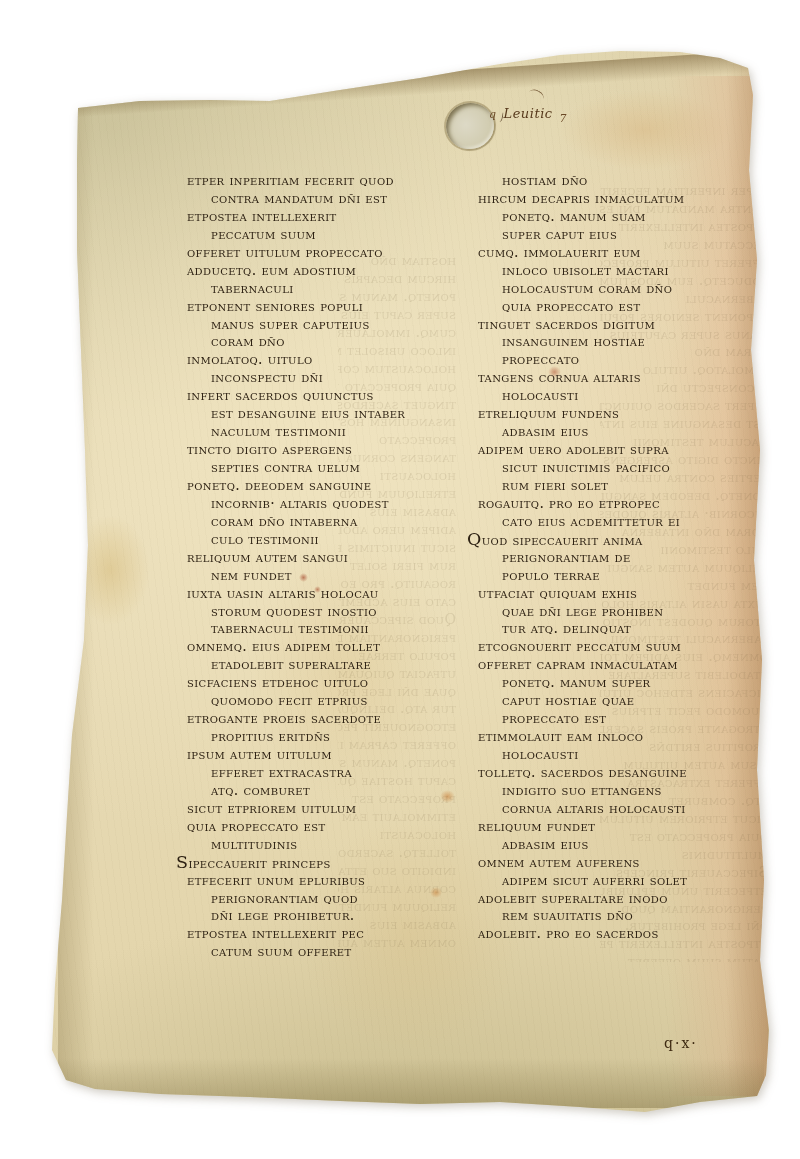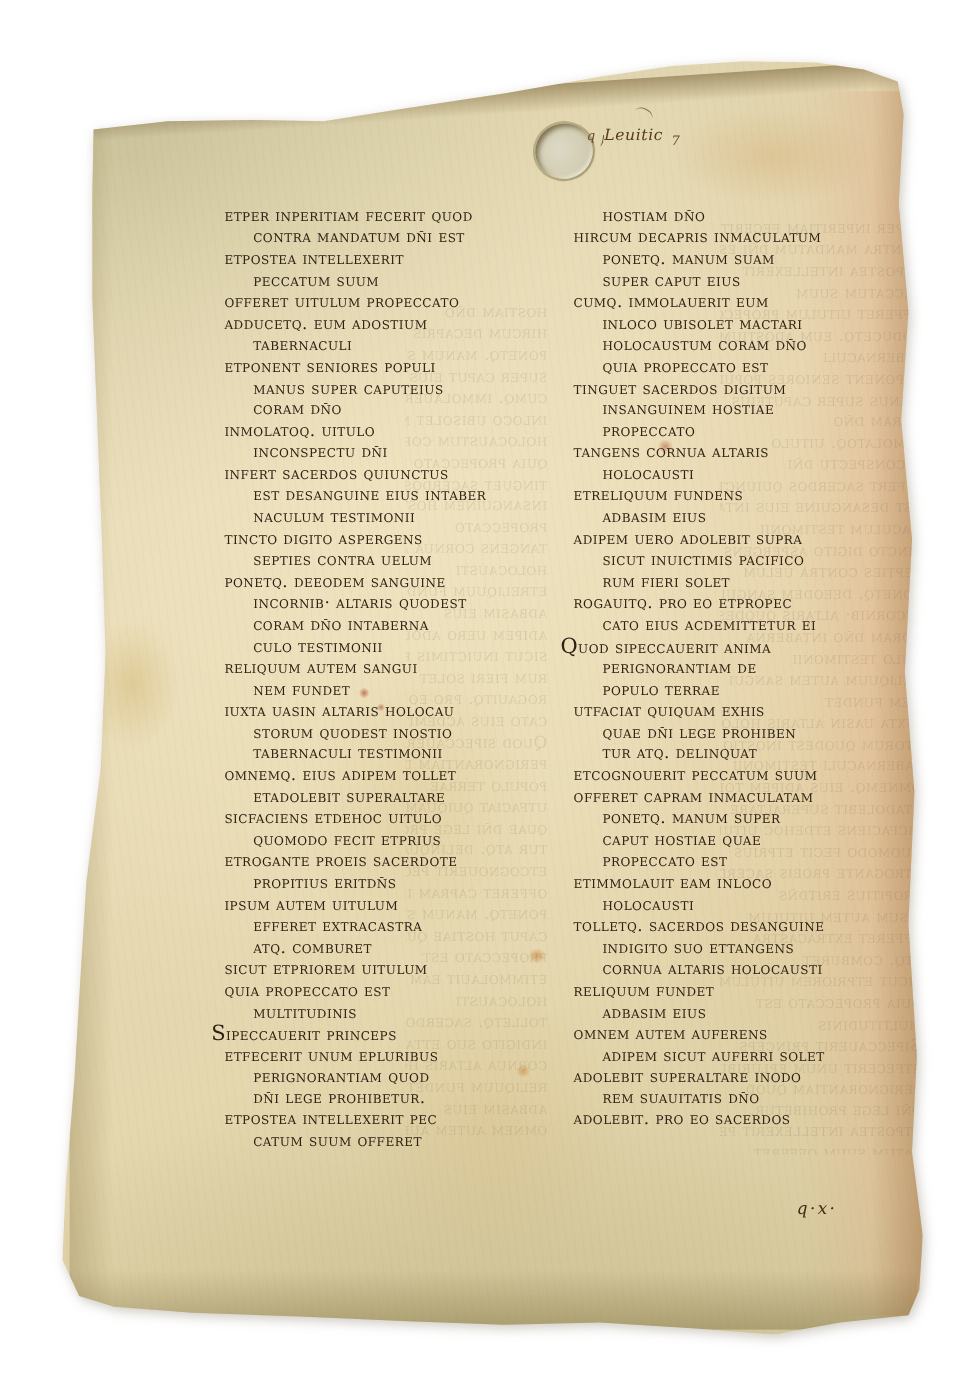--- a/index.html
+++ b/index.html
@@ -45,21 +45,21 @@
   .col .line{white-space:nowrap;height:17.95px;padding-left:16px;}
   .col .line.i1{padding-left:40px;}
   .col .line.init{padding-left:5px;}
   .col .line.init::first-letter{font-size:1.25em;}
   .col-left{left:171px;width:300px;}
   .col-right{left:462px;width:312px;}
   .ghost{position:absolute;font-size:14px;line-height:17.95px;letter-spacing:.4px;font-variant:small-caps;color:#6e5c3c;opacity:.14;transform:scaleX(-1);filter:blur(.4px);overflow:hidden;z-index:1;pointer-events:none;}
   .ghost .line{white-space:nowrap;height:17.95px;}
   .ghost-right{left:600px;top:182px;width:168px;height:780px;}
   .ghost-mid{left:338px;top:252px;width:118px;height:700px;}
-  .quire{position:absolute;left:664px;top:1000px;font-style:italic;font-size:14px;letter-spacing:2px;color:#3e2a12;z-index:3;}
+  .quire{position:absolute;left:664px;top:1035px;font-size:14px;letter-spacing:2px;color:#3e2a12;z-index:3;}
 </style>
 </head>
 <body>
 
 <div class="stage">
   <div class="page-wrap">
     <div class="page">
       <div class="fiber"></div>
       <div class="stain s1"></div>
       <div class="stain s2"></div>

